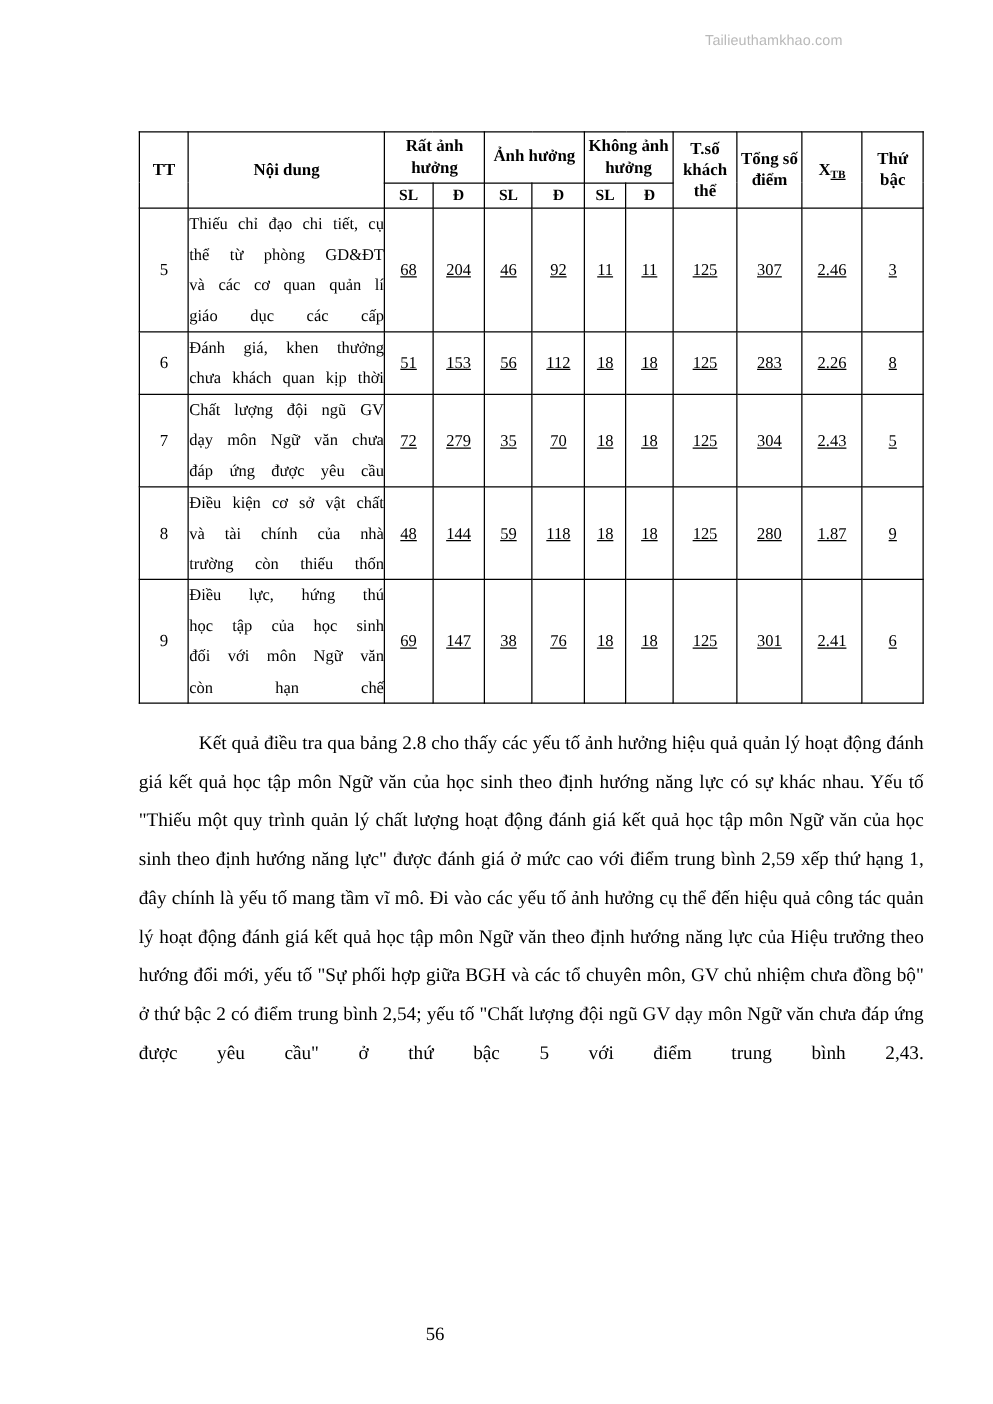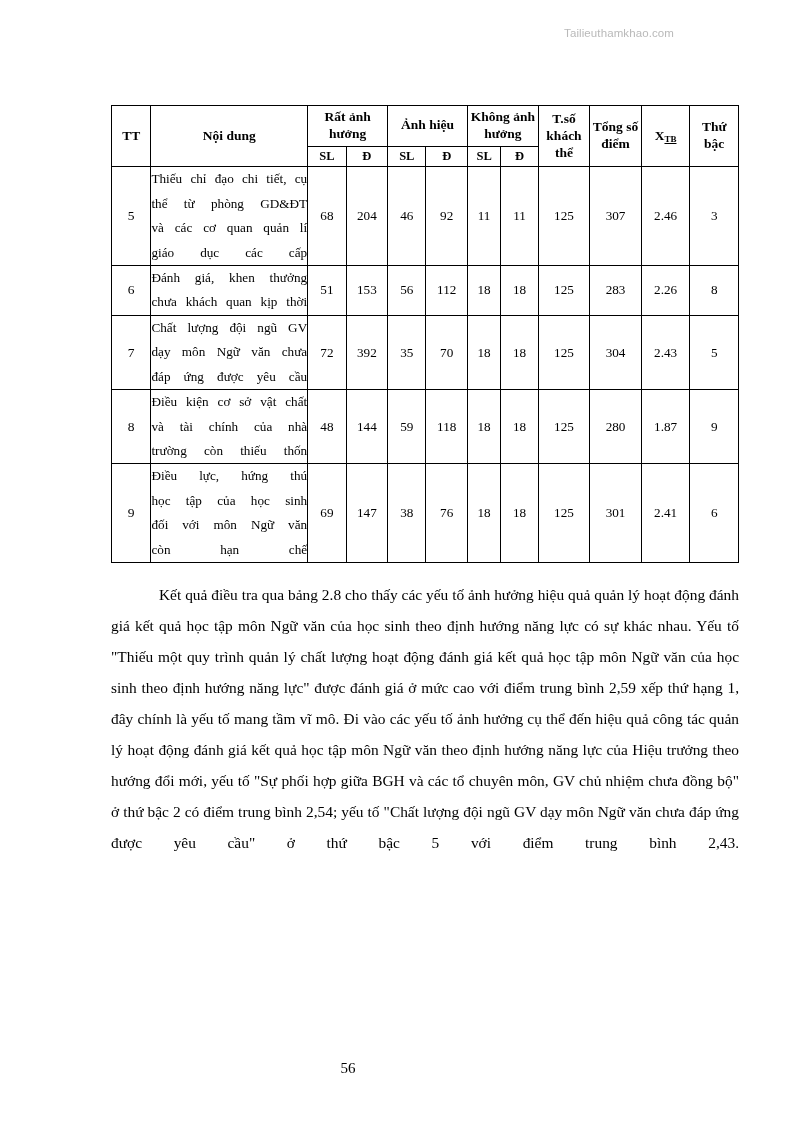--- a/index.html
+++ b/index.html
@@ -70,20 +70,21 @@
     vertical-align: middle;
     padding: 6px 8px 6px 8px;
     line-height: 1.85;
     font-size: 13.2px;
   }
   td.noidung .lastline {
     text-align-last: left;
   }
   td.num {
     font-size: 13.2px;
+    text-decoration: underline;
   }
   .xtb {
     white-space: nowrap;
   }
   .xtb sub {
     font-size: 9px;
     vertical-align: baseline;
     position: relative;
     top: 2px;
     text-decoration: underline;
@@ -130,21 +131,21 @@
         <col style="width:51px">
         <col style="width:51px">
         <col style="width:48px">
         <col style="width:48px">
       </colgroup>
       <thead>
         <tr>
           <th rowspan="2">TT</th>
           <th rowspan="2">Nội dung</th>
           <th colspan="2">Rất ảnh hưởng</th>
-          <th colspan="2">Ảnh hiệu</th>
+          <th colspan="2">Ảnh hưởng</th>
           <th colspan="2">Không ảnh hưởng</th>
           <th rowspan="2">T.số khách thể</th>
           <th rowspan="2">Tổng số điểm</th>
           <th rowspan="2" class="xtb"><span>X</span><sub>TB</sub></th>
           <th rowspan="2">Thứ bậc</th>
         </tr>
         <tr>
           <th class="sub">SL</th>
           <th class="sub">Đ</th>
           <th class="sub">SL</th>
@@ -191,21 +192,21 @@
           <td class="num">8</td>
         </tr>
         <tr>
           <td class="tt">7</td>
           <td class="noidung">
             <span>Chất lượng đội ngũ GV</span><br>
             <span>dạy môn Ngữ văn chưa</span><br>
             <span class="lastline">đáp ứng được yêu cầu</span>
           </td>
           <td class="num">72</td>
-          <td class="num">392</td>
+          <td class="num">279</td>
           <td class="num">35</td>
           <td class="num">70</td>
           <td class="num">18</td>
           <td class="num">18</td>
           <td class="num">125</td>
           <td class="num">304</td>
           <td class="num">2.43</td>
           <td class="num">5</td>
         </tr>
         <tr>

